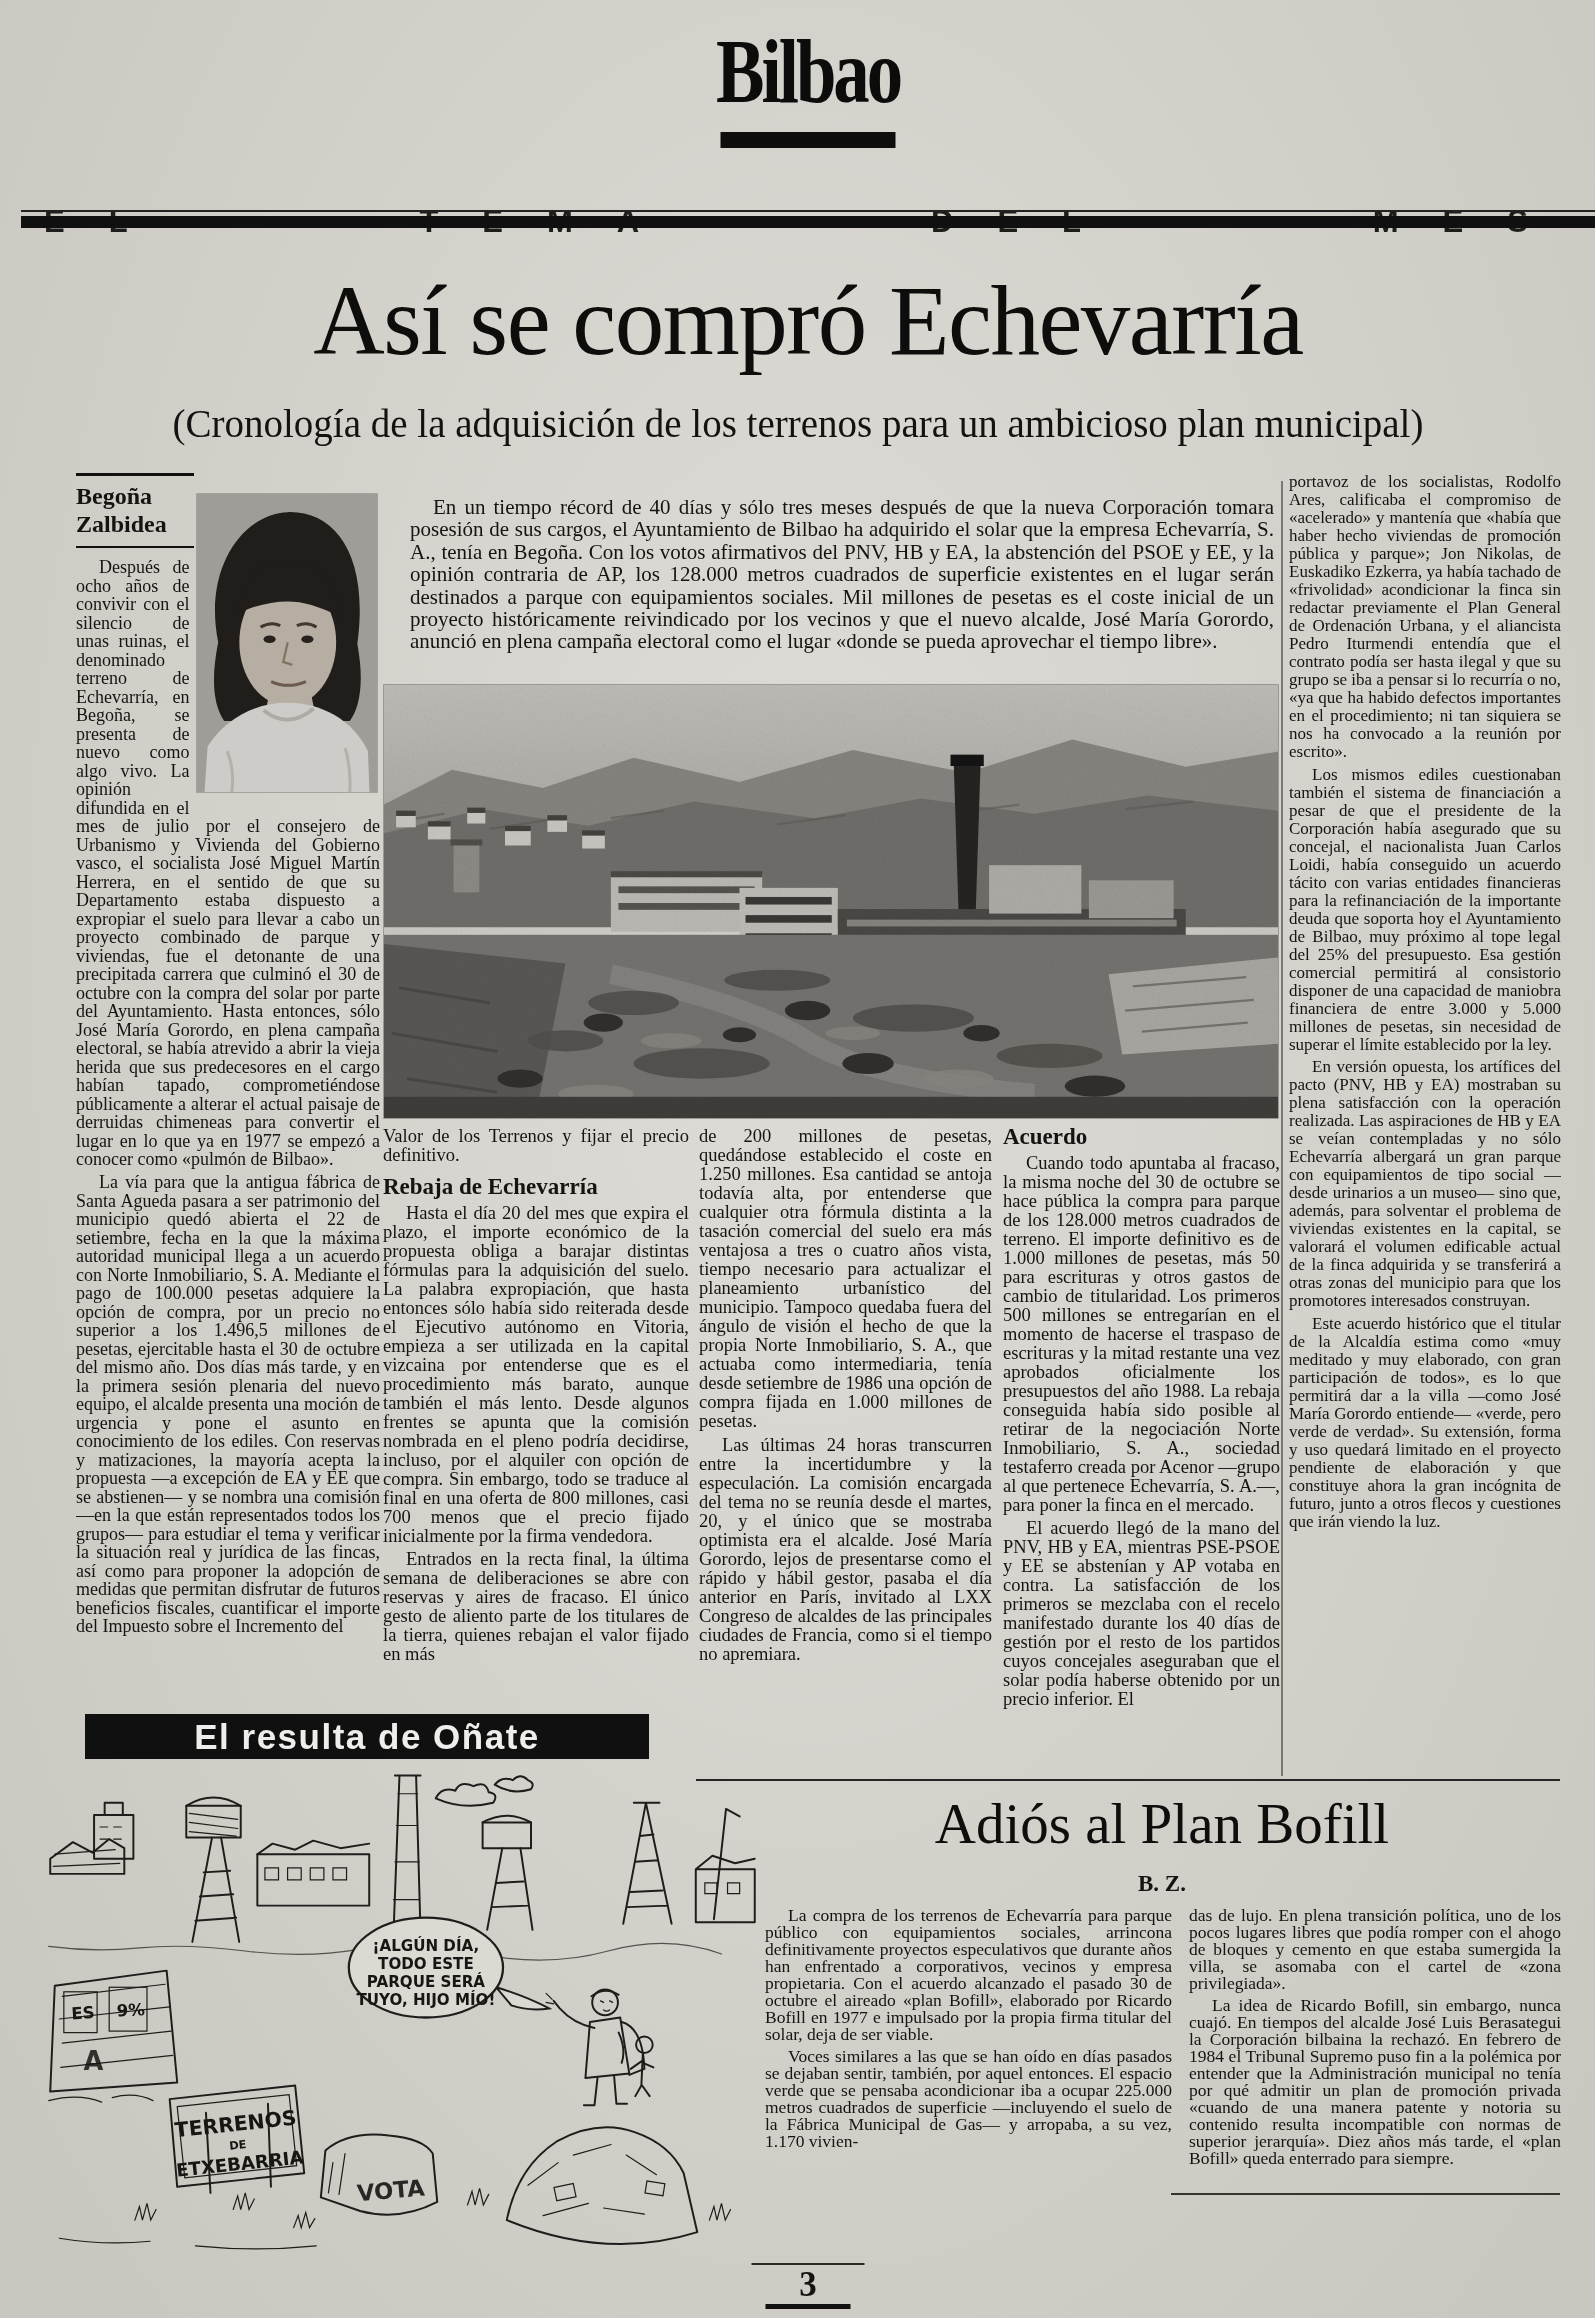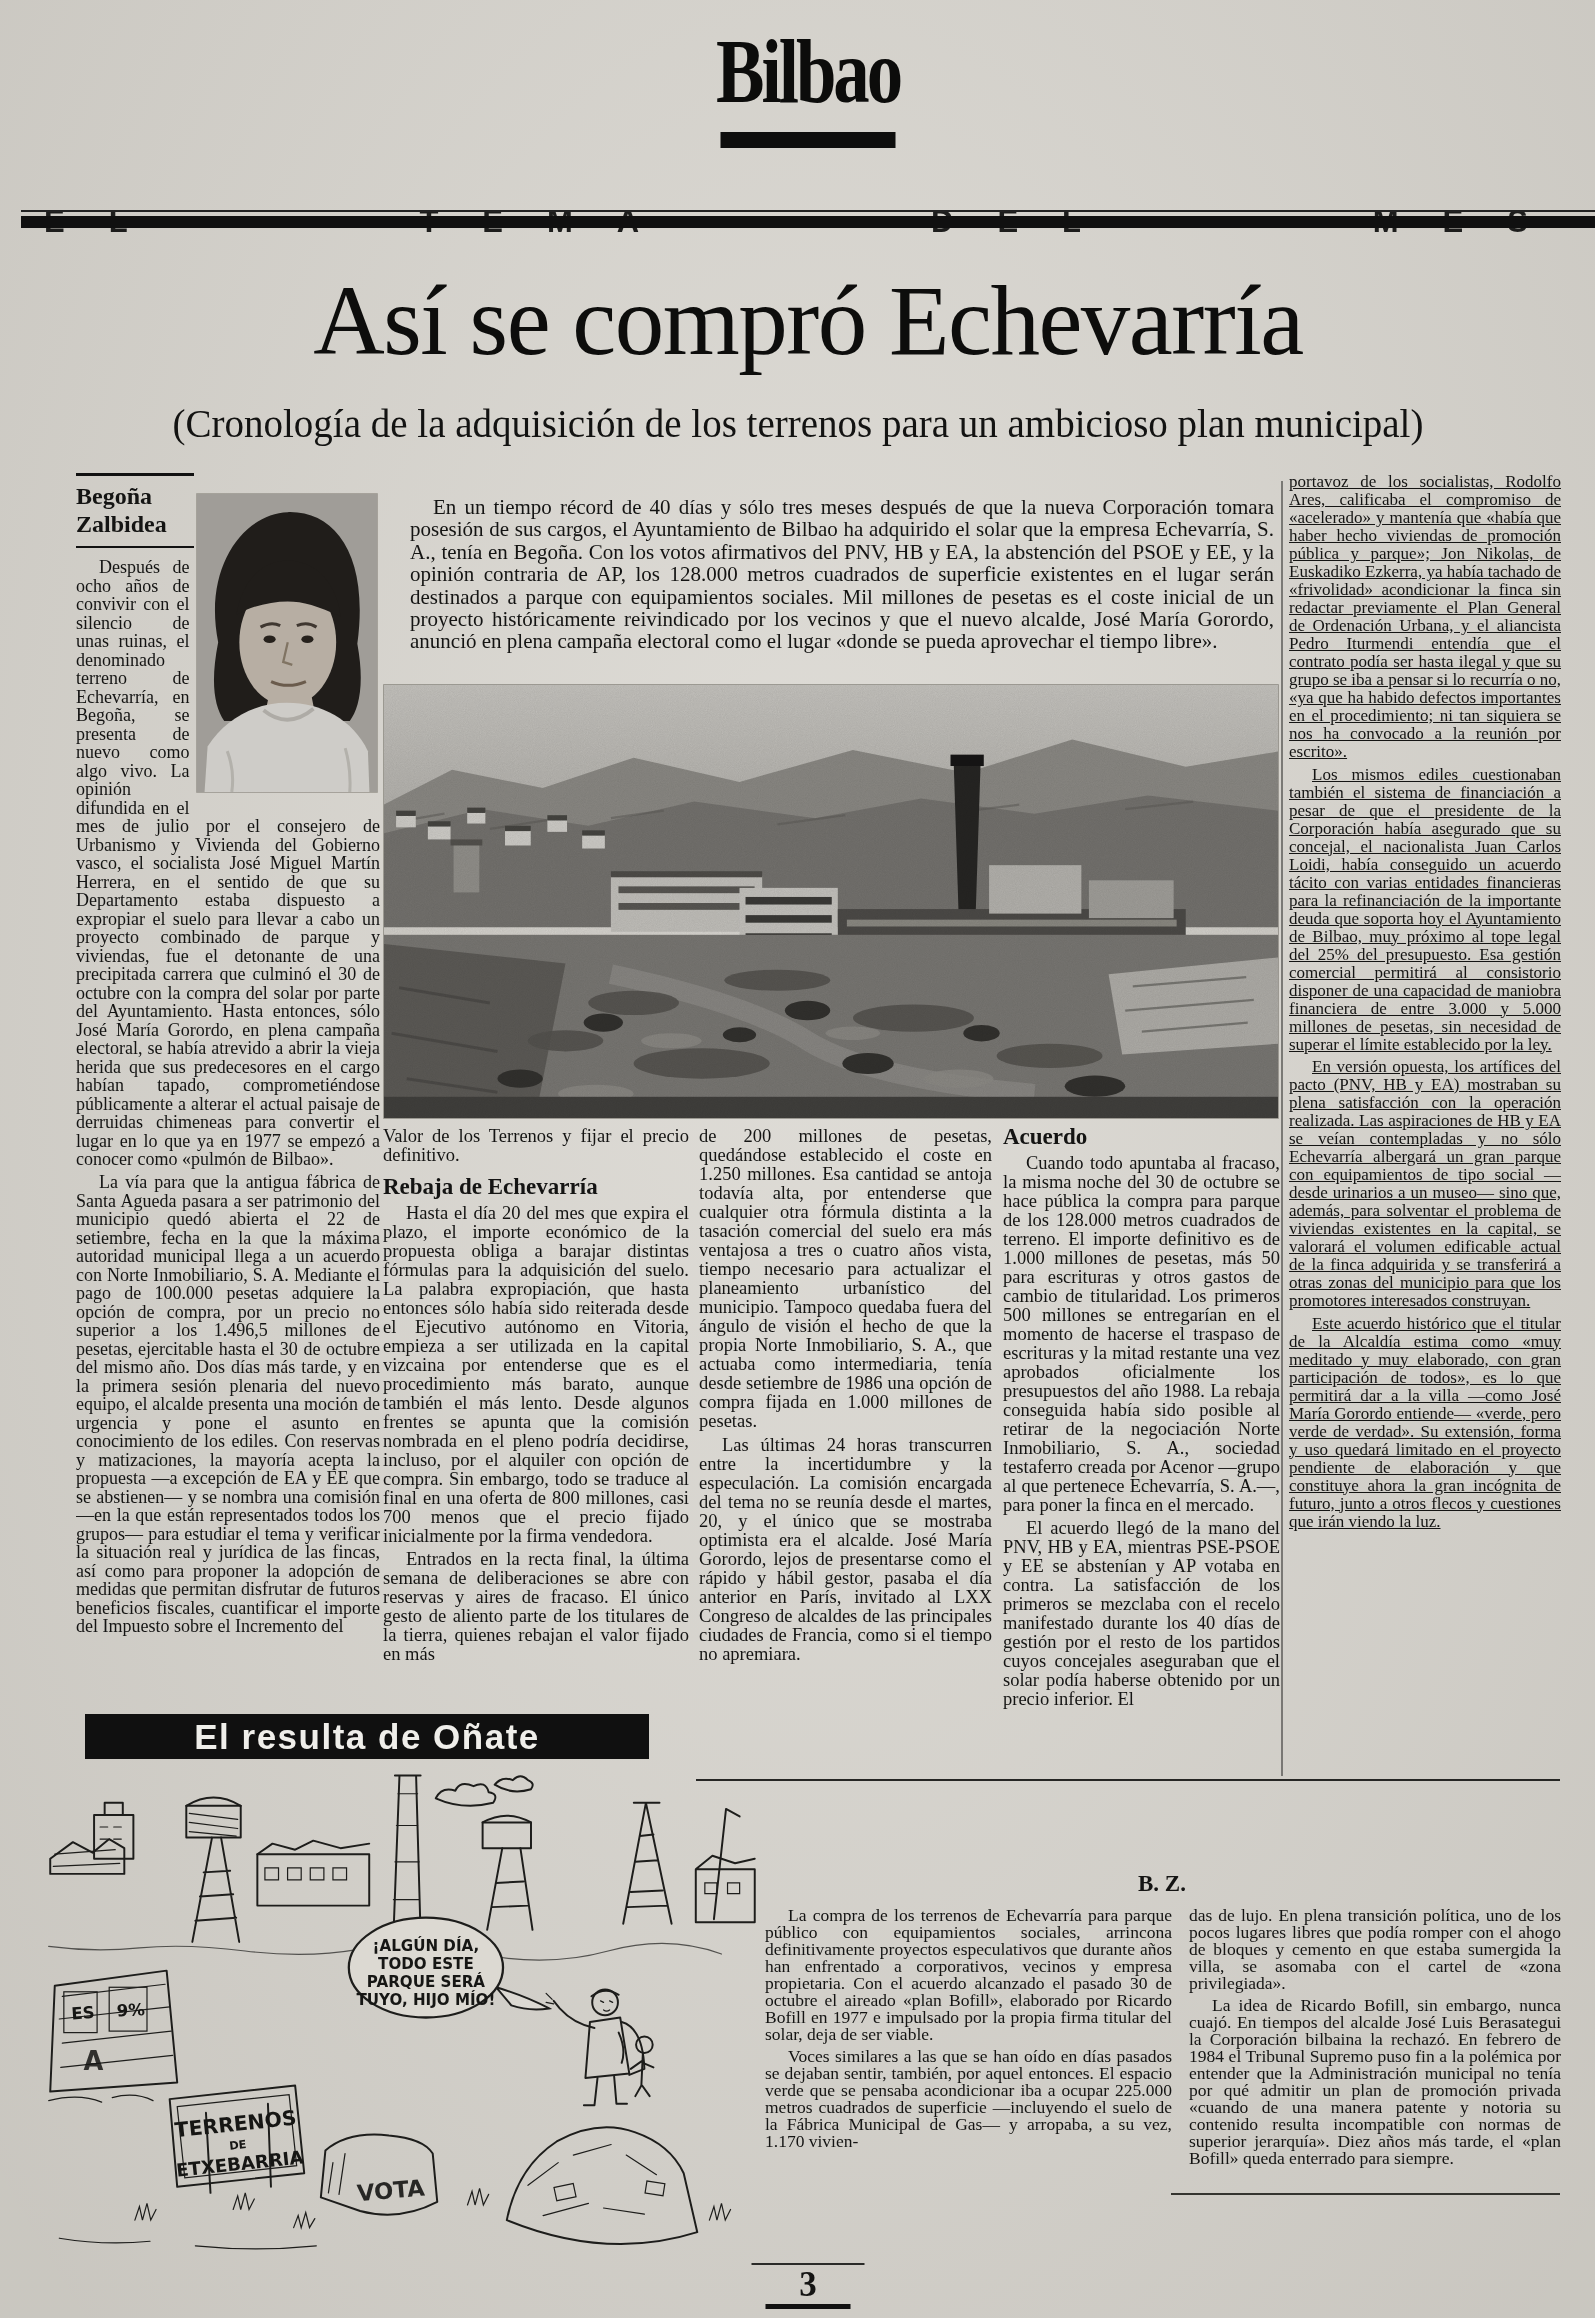--- a/index.html
+++ b/index.html
@@ -30,21 +30,21 @@
   
   .col{text-align:justify; overflow:hidden;}
   .col p{margin:0 0 4.5px 0;}
   p.ind{text-indent:23px;}
   .body-t{font-size:18.5px; line-height:19px;}
   .col1{left:76px; top:473px; width:304px; max-height:1236px; font-size:18px; line-height:18.5px;}
   .lede{left:410px; top:475px; width:864px; font-size:21px; line-height:22.4px; text-align:justify;}
   .col2{left:383px; top:1127px; width:306px; max-height:584px;}
   .col3{left:699px; top:1127px; width:293px; max-height:652px;}
   .col4{left:1003px; top:1127px; width:277px; max-height:644px;}
-  .col5{left:1289px; top:473px; width:272px; max-height:1302px; font-size:17px; line-height:18px;text-decoration:underline;}
+  .col5{left:1289px; top:473px; width:272px; max-height:1302px; font-size:17px; line-height:18px;}
   .subhd{font-weight:700; font-size:23px; margin:12px 0 7.6px 0; text-align:left; text-indent:0;}
   .vrule{left:1281px; top:481px; width:1.5px; height:1295px; background:#2f2f2d; opacity:.55;}
   .hrule-mid{left:696px; top:1779px; width:864px; height:1.5px; background:#262624;}
   .hrule-bottom{left:1171px; top:2193px; width:389px; height:1.5px; background:#34342f;}
   
   .byline{width:118px; border-top:3.8px solid #111; border-bottom:2.3px solid #111; padding:6px 0 7.6px 0; margin-bottom:10.6px;}
   .byline div{font-weight:700; font-size:24px; line-height:28px; text-align:left;}
   .portrait-float{float:right; width:183px; height:325px; margin:0 0 6px 7.6px;}
   .portrait-float svg{margin-top:21px; display:block; box-shadow:0 0 0 0.8px #9a978f;}
   
@@ -339,20 +339,21 @@
 
       <path d="M598,298 q40,12 70,28 q-26,4 -50,-4 z" fill="#dcd9d2" stroke="#1d1d1b" stroke-width="2.6"></path>
       <ellipse cx="505" cy="272" rx="102" ry="66" fill="#dcd9d2" stroke="#1d1d1b" stroke-width="3"></ellipse>
       <text class="hand" x="505" y="250" font-size="20" text-anchor="middle">¡ALGÚN DÍA,</text>
       <text class="hand" x="505" y="274" font-size="20" text-anchor="middle">TODO ESTE</text>
       <text class="hand" x="505" y="298" font-size="20" text-anchor="middle">PARQUE SERÁ</text>
       <text class="hand" x="505" y="322" font-size="20" text-anchor="middle">TUYO, HIJO MÍO!</text>
     </svg>
   </div>
 
+  <div class="abs adios-head">Adiós al Plan Bofill</div>
   <div class="abs adios-by">B. Z.</div>
 
   <div class="abs col bot-col bot-left">
     <p class="ind">La compra de los terrenos de Echevarría para parque público con equipamientos sociales, arrincona definitivamente proyectos especulativos que durante años han enfrentado a corporativos, vecinos y empresa propietaria. Con el acuerdo alcanzado el pasado 30 de octubre el aireado «plan Bofill», elaborado por Ricardo Bofill en 1977 e impulsado por la propia firma titular del solar, deja de ser viable.</p>
     <p class="ind">Voces similares a las que se han oído en días pasados se dejaban sentir, también, por aquel entonces. El espacio verde que se pensaba acondicionar iba a ocupar 225.000 metros cuadrados de superficie —incluyendo el suelo de la Fábrica Municipal de Gas— y arropaba, a su vez, 1.170 vivien-</p>
   </div>
   <div class="abs col bot-col bot-right">
     <p>das de lujo. En plena transición política, uno de los pocos lugares libres que podía romper con el ahogo de bloques y cemento en que estaba sumergida la villa, se asomaba con el cartel de «zona privilegiada».</p>
     <p class="ind">La idea de Ricardo Bofill, sin embargo, nunca cuajó. En tiempos del alcalde José Luis Berasategui la Corporación bilbaina la rechazó. En febrero de 1984 el Tribunal Supremo puso fin a la polémica por entender que la Administración municipal no tenía por qué admitir un plan de promoción privada «cuando de una manera patente y notoria su contenido resulta incompatible con normas de superior jerarquía». Diez años más tarde, el «plan Bofill» queda enterrado para siempre.</p>
   </div>

